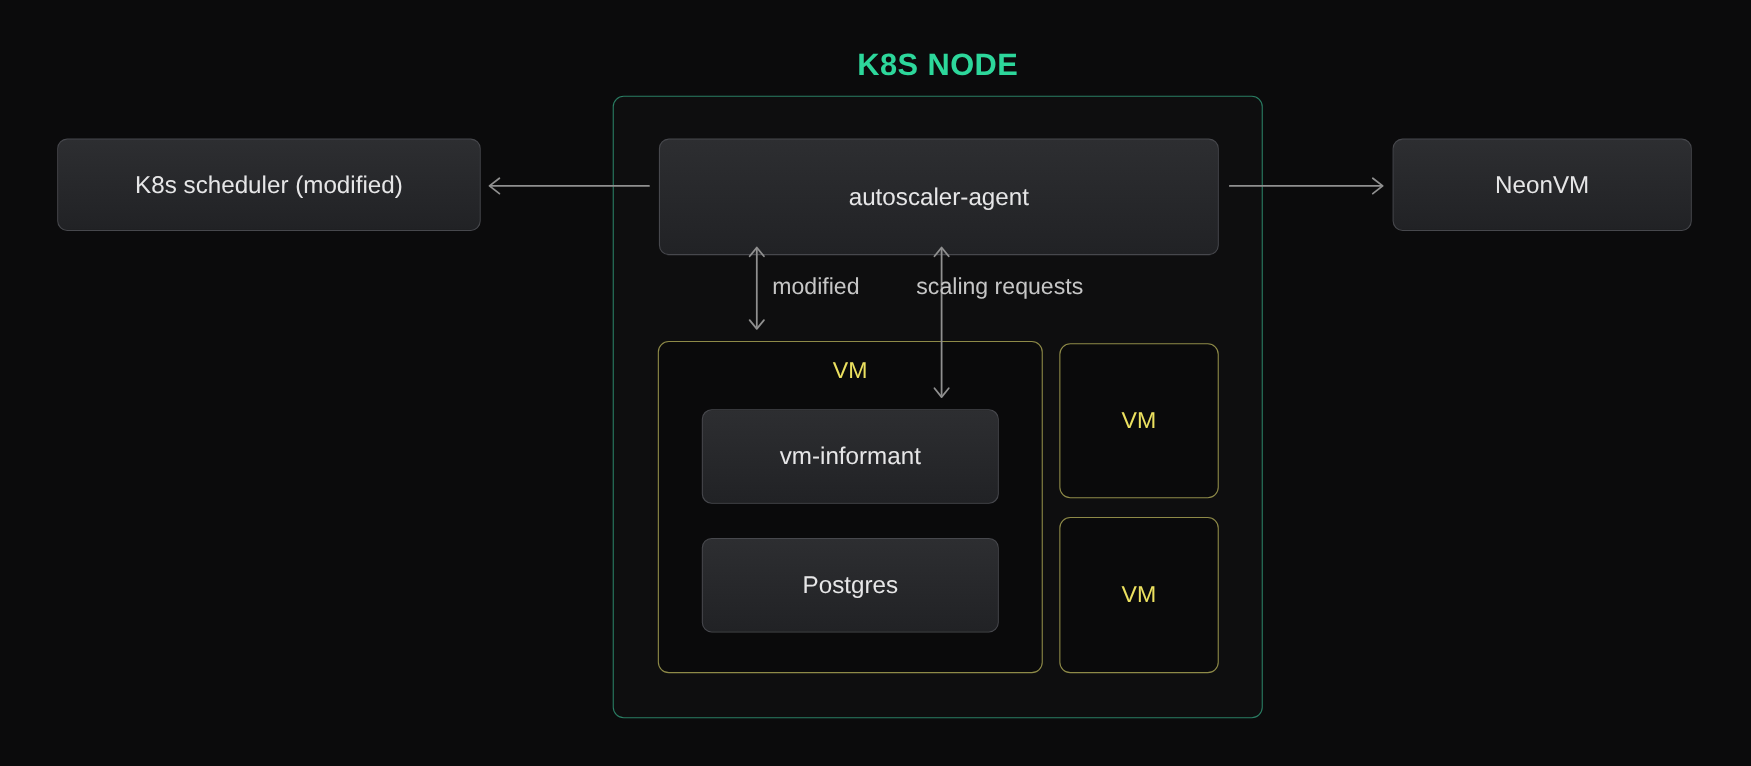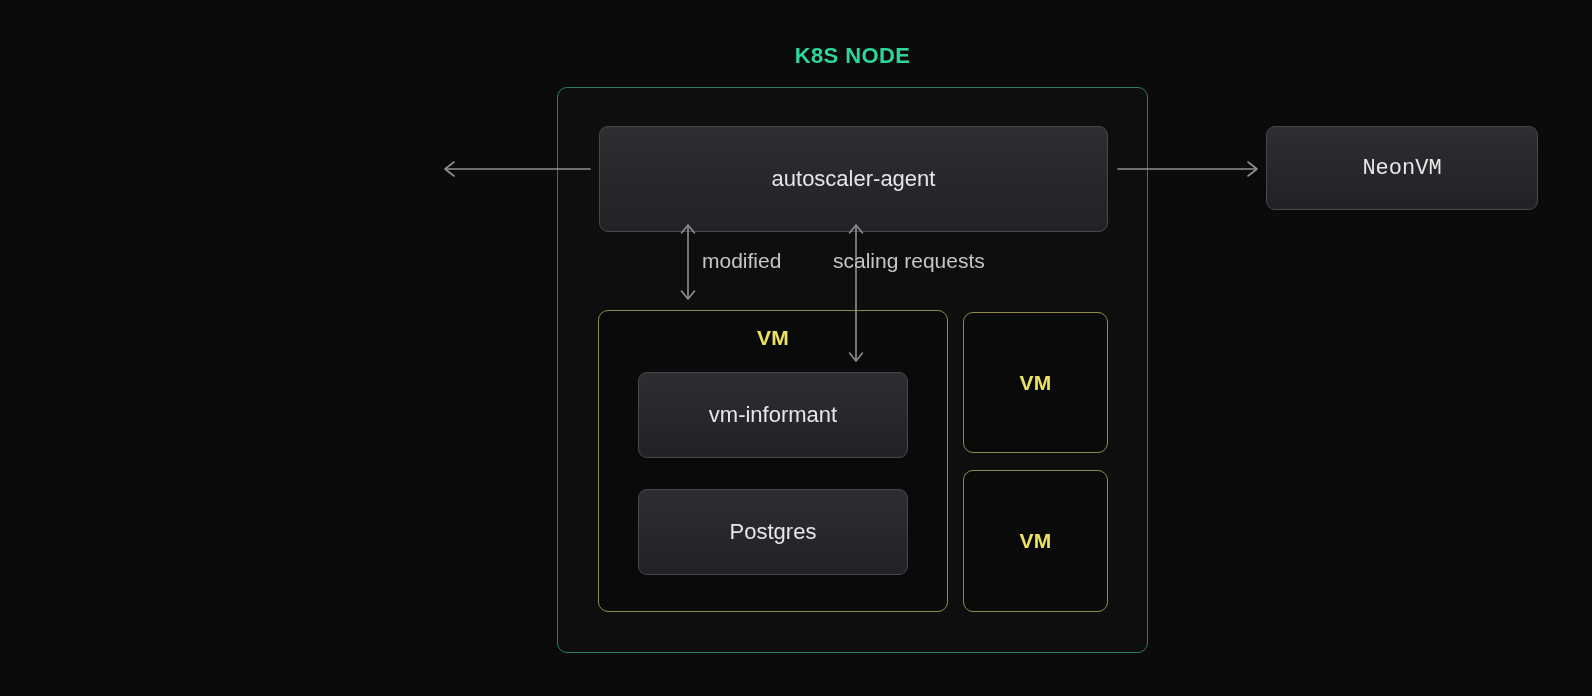--- a/index.html
+++ b/index.html
@@ -12,21 +12,21 @@
     height: 696px;
     background: var(--page-bg, #0b0b0c);
     overflow: hidden;
   }
 
   
   .node-title {
     position: absolute;
     left: 557px; top: 43px; width: 591px;
     text-align: center;
-    font-size: 22px; font-weight: 700;
+    font-size: 28px; font-weight: 700;
     letter-spacing: 0.4px;
     color: var(--green-title, #2dd79b);
   }
 
   
   .k8s-container {
     position: absolute;
     left: 557px; top: 87px; width: 591px; height: 566px;
     border: 1.5px solid var(--green-border, #2a7d63);
     border-radius: 10px;
@@ -39,40 +39,40 @@
     display: flex; align-items: center; justify-content: center;
     background: linear-gradient(180deg, var(--node-bg-top, #2d2e31) 0%, var(--node-bg-bottom, #212225) 100%);
     border: 1px solid var(--node-border, #47484d);
     border-radius: 9px;
     color: var(--node-text, #e6e6e7);
     font-size: 22px;
     font-weight: 400;
   }
   .node-scheduler  { left: 52px;   top: 126px; width: 385px; height: 84px; }
   .node-autoscaler { left: 599px;  top: 126px; width: 509px; height: 106px; }
-  .node-neonvm     { left: 1266px; top: 126px; width: 272px; height: 84px; font-family: Liberation Mono, monospace; }
+  .node-neonvm     { left: 1266px; top: 126px; width: 272px; height: 84px; }
   .node-informant  { left: 638px;  top: 372px; width: 270px; height: 86px; }
   .node-postgres   { left: 638px;  top: 489px; width: 270px; height: 86px; }
 
   
   .vm-box {
     position: absolute;
     border: 1.3px solid var(--olive-border, #8e8a48);
     border-radius: 10px;
     background: rgba(0,0,0,0.22);
   }
   .vm-main   { left: 598px; top: 310px; width: 350px; height: 302px; }
   .vm-small-top    { left: 963px; top: 312px; width: 145px; height: 141px;
                      display:flex; align-items:center; justify-content:center; }
   .vm-small-bottom { left: 963px; top: 470px; width: 145px; height: 142px;
                      display:flex; align-items:center; justify-content:center; }
 
   .vm-label {
     color: var(--yellow-text, #ece160);
-    font-size: 21px; font-weight: 700;
+    font-size: 21px; font-weight: 400;
     letter-spacing: 0.3px;
   }
   .vm-main-label {
     position: absolute;
     left: 598px; top: 326px; width: 350px;
     text-align: center;
   }
 
   
   .edge-label {
@@ -100,20 +100,23 @@
   }
 </style>
 </head>
 <body>
 
 <div class="stage">
 
   <div class="node-title">K8S NODE</div>
   <div class="k8s-container"></div>
 
+  <div class="gray-node node-scheduler">
+    <span>K8s scheduler (modified)</span>
+  </div>
 
   <div class="gray-node node-autoscaler">
     <span>autoscaler-agent</span>
   </div>
 
   <div class="gray-node node-neonvm">
     <span>NeonVM</span>
   </div>
 
   <div class="vm-box vm-main"></div>

